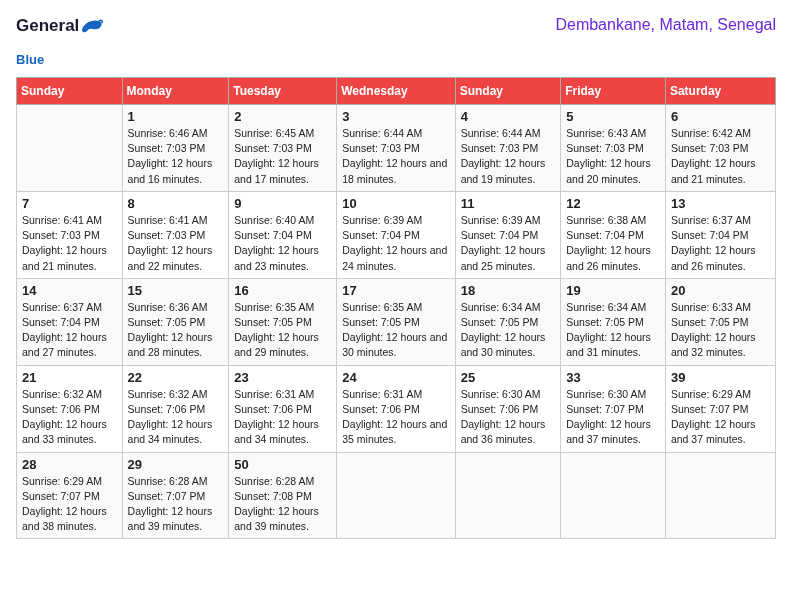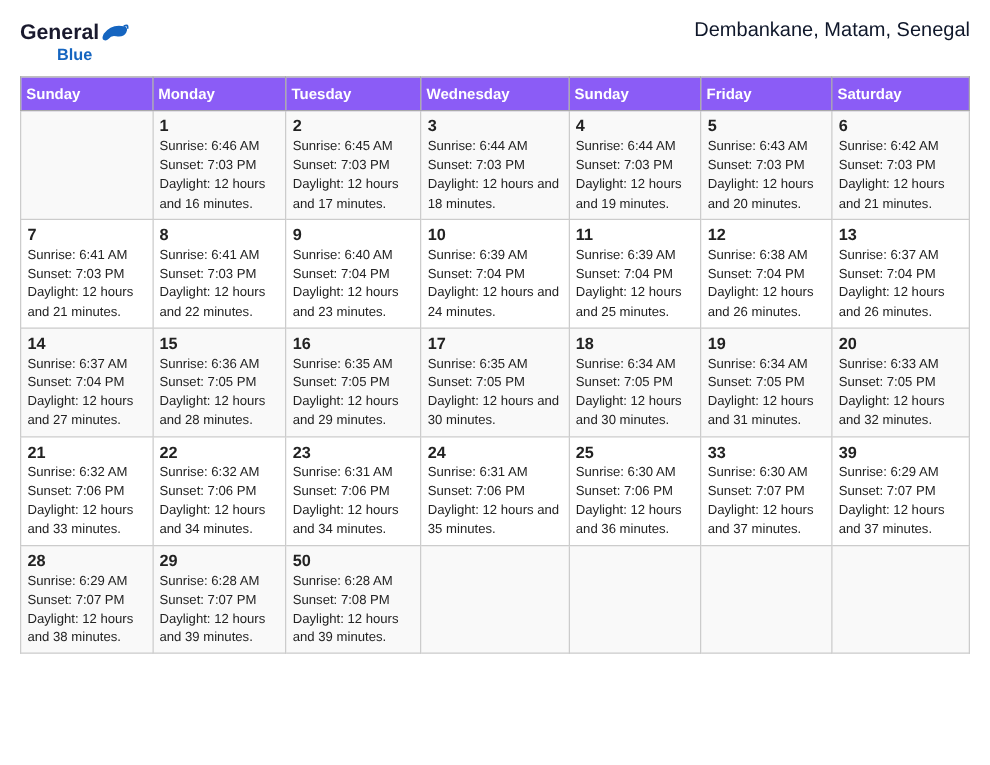--- a/index.html
+++ b/index.html
@@ -12,42 +12,43 @@
     }
     .header {
       display: flex;
       justify-content: space-between;
       align-items: flex-start;
       margin-bottom: 10px;
     }
     .logo {
       display: flex;
       flex-direction: column;
-      align-items: center;
+      align-items: flex-start;
+      gap: 16px;
     }
     .title-area {
       text-align: right;
     }
     .title-area h1 {
       font-size: 32px;
       font-weight: bold;
       color: #1a1a2e;
     }
     .title-area h2 {
       font-size: 16px;
       font-weight: normal;
-      color: #0f172a;
+      color: #6d28d9;
     }
     table {
       width: 100%;
       border-collapse: collapse;
       font-size: 11px;
     }
     thead tr {
-      background-color: #8b5cf6;
+      background-color: #ef4444;
       color: #fff;
     }
     thead th {
       padding: 6px 4px;
       text-align: left;
       font-size: 12px;
       font-weight: bold;
       border: 1px solid #aaa;
     }
     tbody tr {

